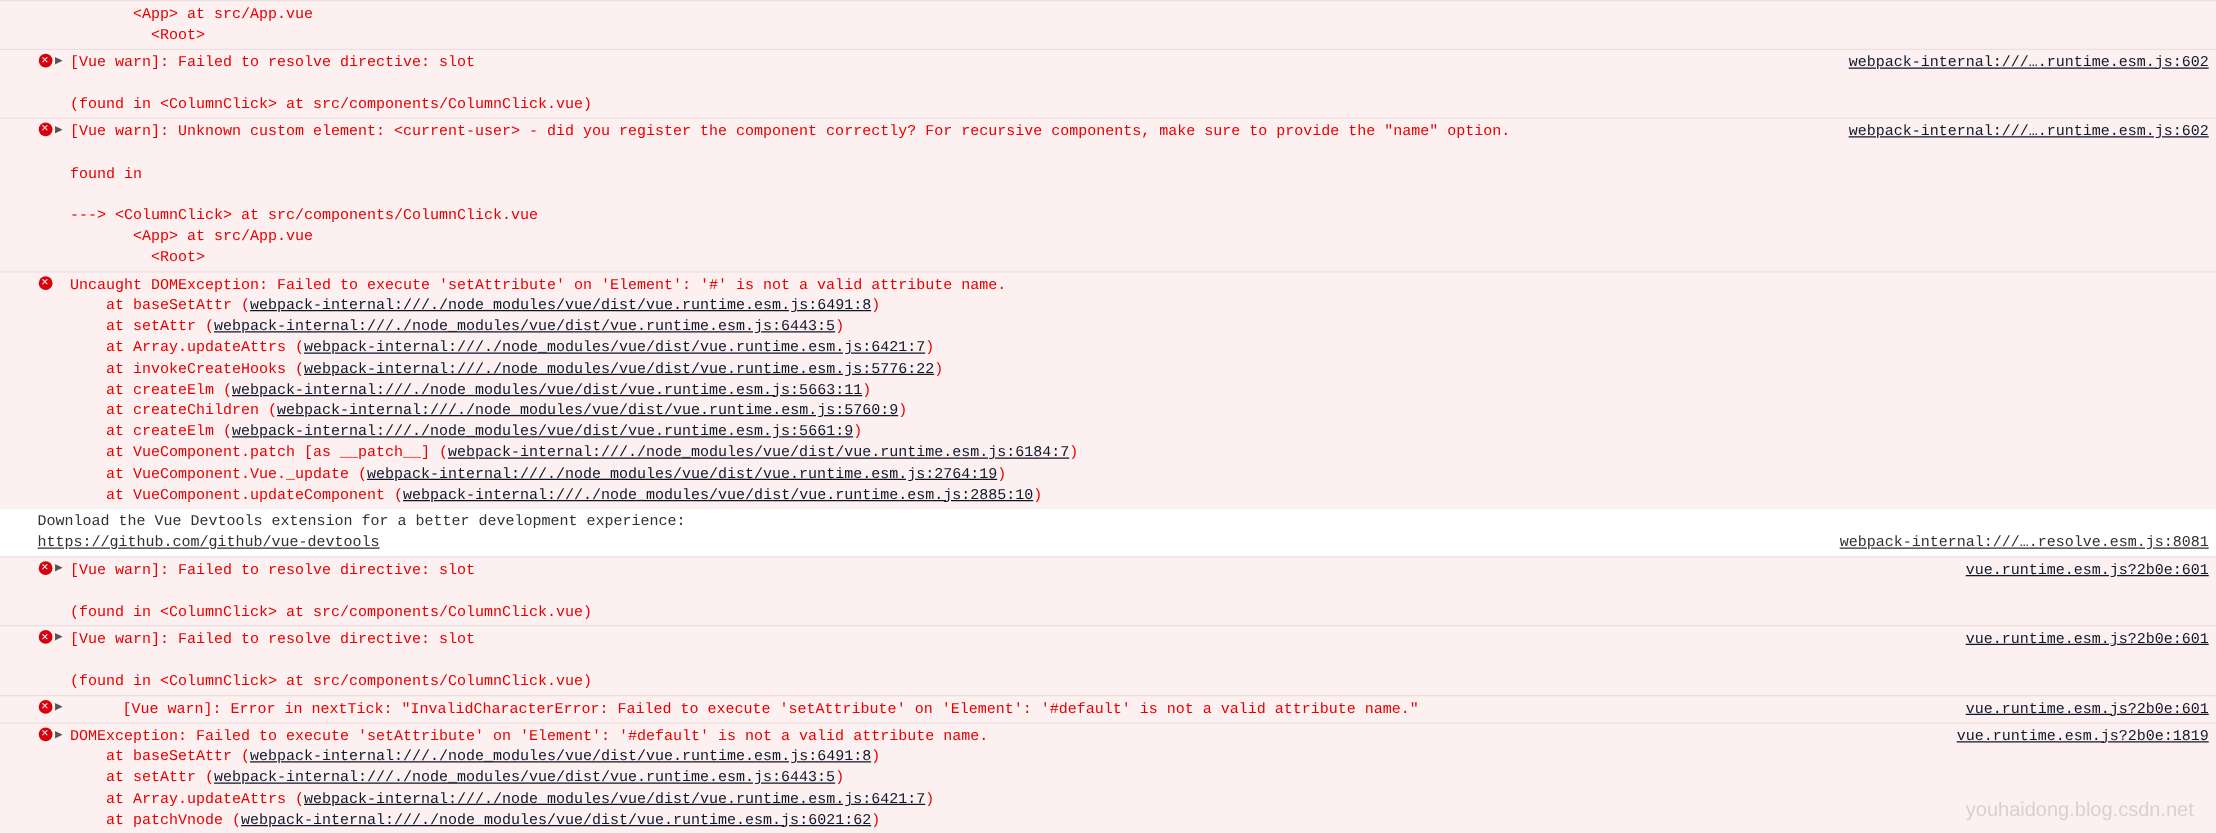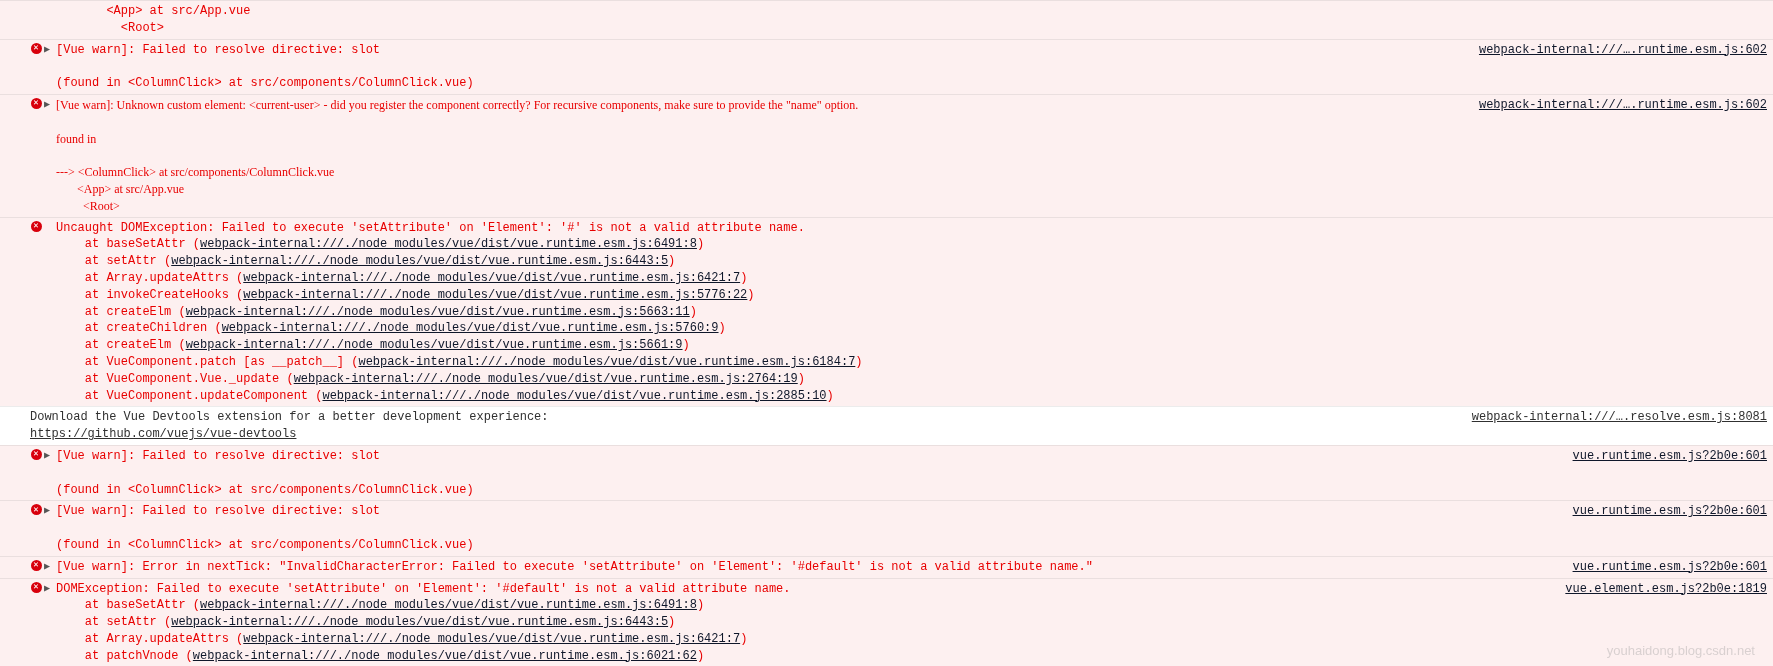--- a/index.html
+++ b/index.html
@@ -12,21 +12,21 @@
   }
   .console { width: 100%; }
   .entry {
     border-top: 1px solid rgba(128,128,128,0.15);
     display: flex;
     align-items: flex-start;
     padding: 2px 6px 2px 2px;
   }
   .entry.error { background: #fdf0f0; color: #e80000; padding-left: 28px; }
   .entry.error a { color: #0f172a; }
-  .entry.info { background: #fff; color: #303030; }
+  .entry.info { background: #fff; color: #303030; align-items: flex-end; }
   .entry.info a { color: #303030; }
 
   .gutter {
     width: 16px;
     flex: 0 0 16px;
     display: flex;
     justify-content: center;
     padding-top: 1px;
   }
   .icon-circle {
@@ -56,21 +56,21 @@
     text-decoration: underline;
     white-space: nowrap;
   }
   a.u { }
   .stack-line { white-space: pre; }
   .watermark {
     position: fixed;
     bottom: 6px; right: 18px;
     color: rgba(150,150,150,0.35);
     font-family: Arial, sans-serif;
-    font-size: 13px;
+    font-size: 16px;
     pointer-events: none;
   }
 </style>
 </head>
 <body>
 
 <div class="console" id="console">
     <div class="entry error">
       <div class="gutter"></div>
       <div class="expand-col"></div>
@@ -86,40 +86,40 @@
       <div class="msg"><div style="white-space: pre;">[Vue warn]: Failed to resolve directive: slot
 
 (found in &lt;ColumnClick&gt; at src/components/ColumnClick.vue)</div></div>
       <a class="src" href="#">webpack-internal:///….runtime.esm.js:602</a>
     </div>
     <div class="entry error">
       <div class="gutter">
         <span class="icon-circle">✕</span>
       </div>
       <div class="expand-col">▶</div>
-      <div class="msg"><div style="white-space: pre; font-family: Liberation Serif, serif;">[Vue warn]: Unknown custom element: &lt;current-user&gt; - did you register the component correctly? For recursive components, make sure to provide the "name" option.
+      <div class="msg"><div style="white-space: pre;">[Vue warn]: Unknown custom element: &lt;current-user&gt; - did you register the component correctly? For recursive components, make sure to provide the "name" option.
 
 found in
 
 ---&gt; &lt;ColumnClick&gt; at src/components/ColumnClick.vue
        &lt;App&gt; at src/App.vue
          &lt;Root&gt;</div></div>
       <a class="src" href="#">webpack-internal:///….runtime.esm.js:602</a>
     </div>
     <div class="entry error">
       <div class="gutter">
         <span class="icon-circle">✕</span>
       </div>
       <div class="expand-col"></div>
       <div class="msg"><div style="white-space: pre;">Uncaught DOMException: Failed to execute 'setAttribute' on 'Element': '#' is not a valid attribute name.</div><div class="stack-line">    at baseSetAttr (<a class="u" href="#">webpack-internal:///./node_modules/vue/dist/vue.runtime.esm.js:6491:8</a>)</div><div class="stack-line">    at setAttr (<a class="u" href="#">webpack-internal:///./node_modules/vue/dist/vue.runtime.esm.js:6443:5</a>)</div><div class="stack-line">    at Array.updateAttrs (<a class="u" href="#">webpack-internal:///./node_modules/vue/dist/vue.runtime.esm.js:6421:7</a>)</div><div class="stack-line">    at invokeCreateHooks (<a class="u" href="#">webpack-internal:///./node_modules/vue/dist/vue.runtime.esm.js:5776:22</a>)</div><div class="stack-line">    at createElm (<a class="u" href="#">webpack-internal:///./node_modules/vue/dist/vue.runtime.esm.js:5663:11</a>)</div><div class="stack-line">    at createChildren (<a class="u" href="#">webpack-internal:///./node_modules/vue/dist/vue.runtime.esm.js:5760:9</a>)</div><div class="stack-line">    at createElm (<a class="u" href="#">webpack-internal:///./node_modules/vue/dist/vue.runtime.esm.js:5661:9</a>)</div><div class="stack-line">    at VueComponent.patch [as __patch__] (<a class="u" href="#">webpack-internal:///./node_modules/vue/dist/vue.runtime.esm.js:6184:7</a>)</div><div class="stack-line">    at VueComponent.Vue._update (<a class="u" href="#">webpack-internal:///./node_modules/vue/dist/vue.runtime.esm.js:2764:19</a>)</div><div class="stack-line">    at VueComponent.updateComponent (<a class="u" href="#">webpack-internal:///./node_modules/vue/dist/vue.runtime.esm.js:2885:10</a>)</div></div>
     </div>
     <div class="entry info">
       <div class="gutter"></div>
       <div class="expand-col"></div>
-      <div class="msg"><div style="white-space: pre;">Download the Vue Devtools extension for a better development experience:</div><a class="u" href="#">https://github.com/vuejs/vue-devtools</a></div>
+      <div class="msg"><div style="white-space: pre;">Download the Vue Devtools extension for a better development experience:</div><a class="u" href="#">https://github.com/github/vue-devtools</a></div>
       <a class="src" href="#">webpack-internal:///….resolve.esm.js:8081</a>
     </div>
     <div class="entry error">
       <div class="gutter">
         <span class="icon-circle">✕</span>
       </div>
       <div class="expand-col">▶</div>
       <div class="msg"><div style="white-space: pre;">[Vue warn]: Failed to resolve directive: slot
 
 (found in &lt;ColumnClick&gt; at src/components/ColumnClick.vue)</div></div>
@@ -133,26 +133,26 @@
       <div class="msg"><div style="white-space: pre;">[Vue warn]: Failed to resolve directive: slot
 
 (found in &lt;ColumnClick&gt; at src/components/ColumnClick.vue)</div></div>
       <a class="src" href="#">vue.runtime.esm.js?2b0e:601</a>
     </div>
     <div class="entry error">
       <div class="gutter">
         <span class="icon-circle">✕</span>
       </div>
       <div class="expand-col">▶</div>
-      <div class="msg"><div style="white-space: pre;">[Vue warn]: Error in nextTick: "InvalidCharacterError: Failed to execute 'setAttribute' on 'Element': '#default' is not a valid attribute name."</div></div>
+      <div class="msg"><div style="white-space: pre; margin-left: 42px;">[Vue warn]: Error in nextTick: "InvalidCharacterError: Failed to execute 'setAttribute' on 'Element': '#default' is not a valid attribute name."</div></div>
       <a class="src" href="#">vue.runtime.esm.js?2b0e:601</a>
     </div>
     <div class="entry error">
       <div class="gutter">
         <span class="icon-circle">✕</span>
       </div>
       <div class="expand-col">▶</div>
       <div class="msg"><div style="white-space: pre;">DOMException: Failed to execute 'setAttribute' on 'Element': '#default' is not a valid attribute name.</div><div class="stack-line">    at baseSetAttr (<a class="u" href="#">webpack-internal:///./node_modules/vue/dist/vue.runtime.esm.js:6491:8</a>)</div><div class="stack-line">    at setAttr (<a class="u" href="#">webpack-internal:///./node_modules/vue/dist/vue.runtime.esm.js:6443:5</a>)</div><div class="stack-line">    at Array.updateAttrs (<a class="u" href="#">webpack-internal:///./node_modules/vue/dist/vue.runtime.esm.js:6421:7</a>)</div><div class="stack-line">    at patchVnode (<a class="u" href="#">webpack-internal:///./node_modules/vue/dist/vue.runtime.esm.js:6021:62</a>)</div><div class="stack-line">    at updateChildren (<a class="u" href="#">webpack-internal:///./node_modules/vue/dist/vue.runtime.esm.js:5900:9</a>)</div></div>
-      <a class="src" href="#">vue.element.esm.js?2b0e:1819</a>
+      <a class="src" href="#">vue.runtime.esm.js?2b0e:1819</a>
     </div>
   </div>
 
 <div class="watermark">youhaidong.blog.csdn.net</div>
 
 </body></html>

